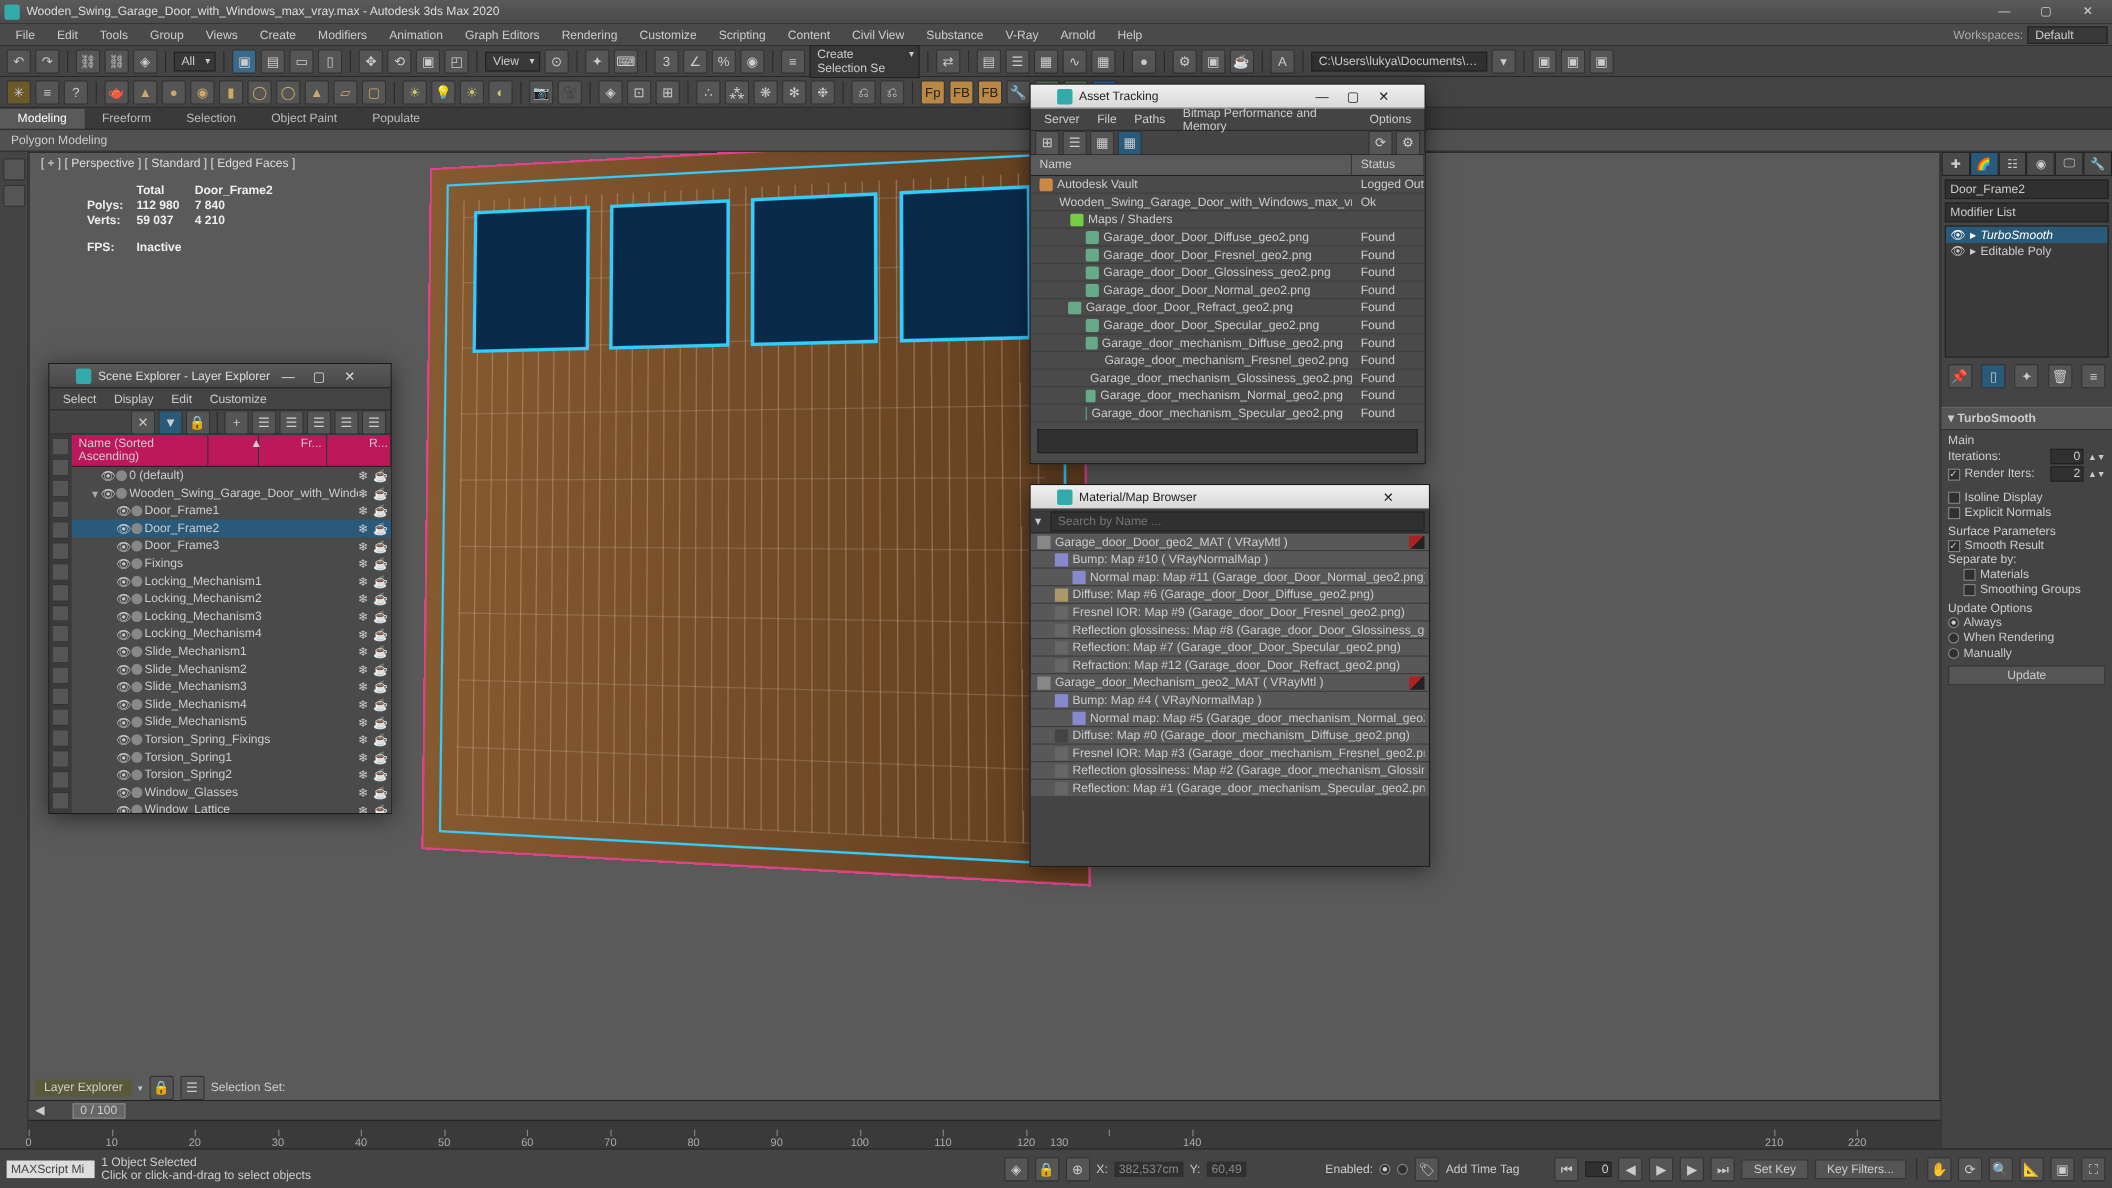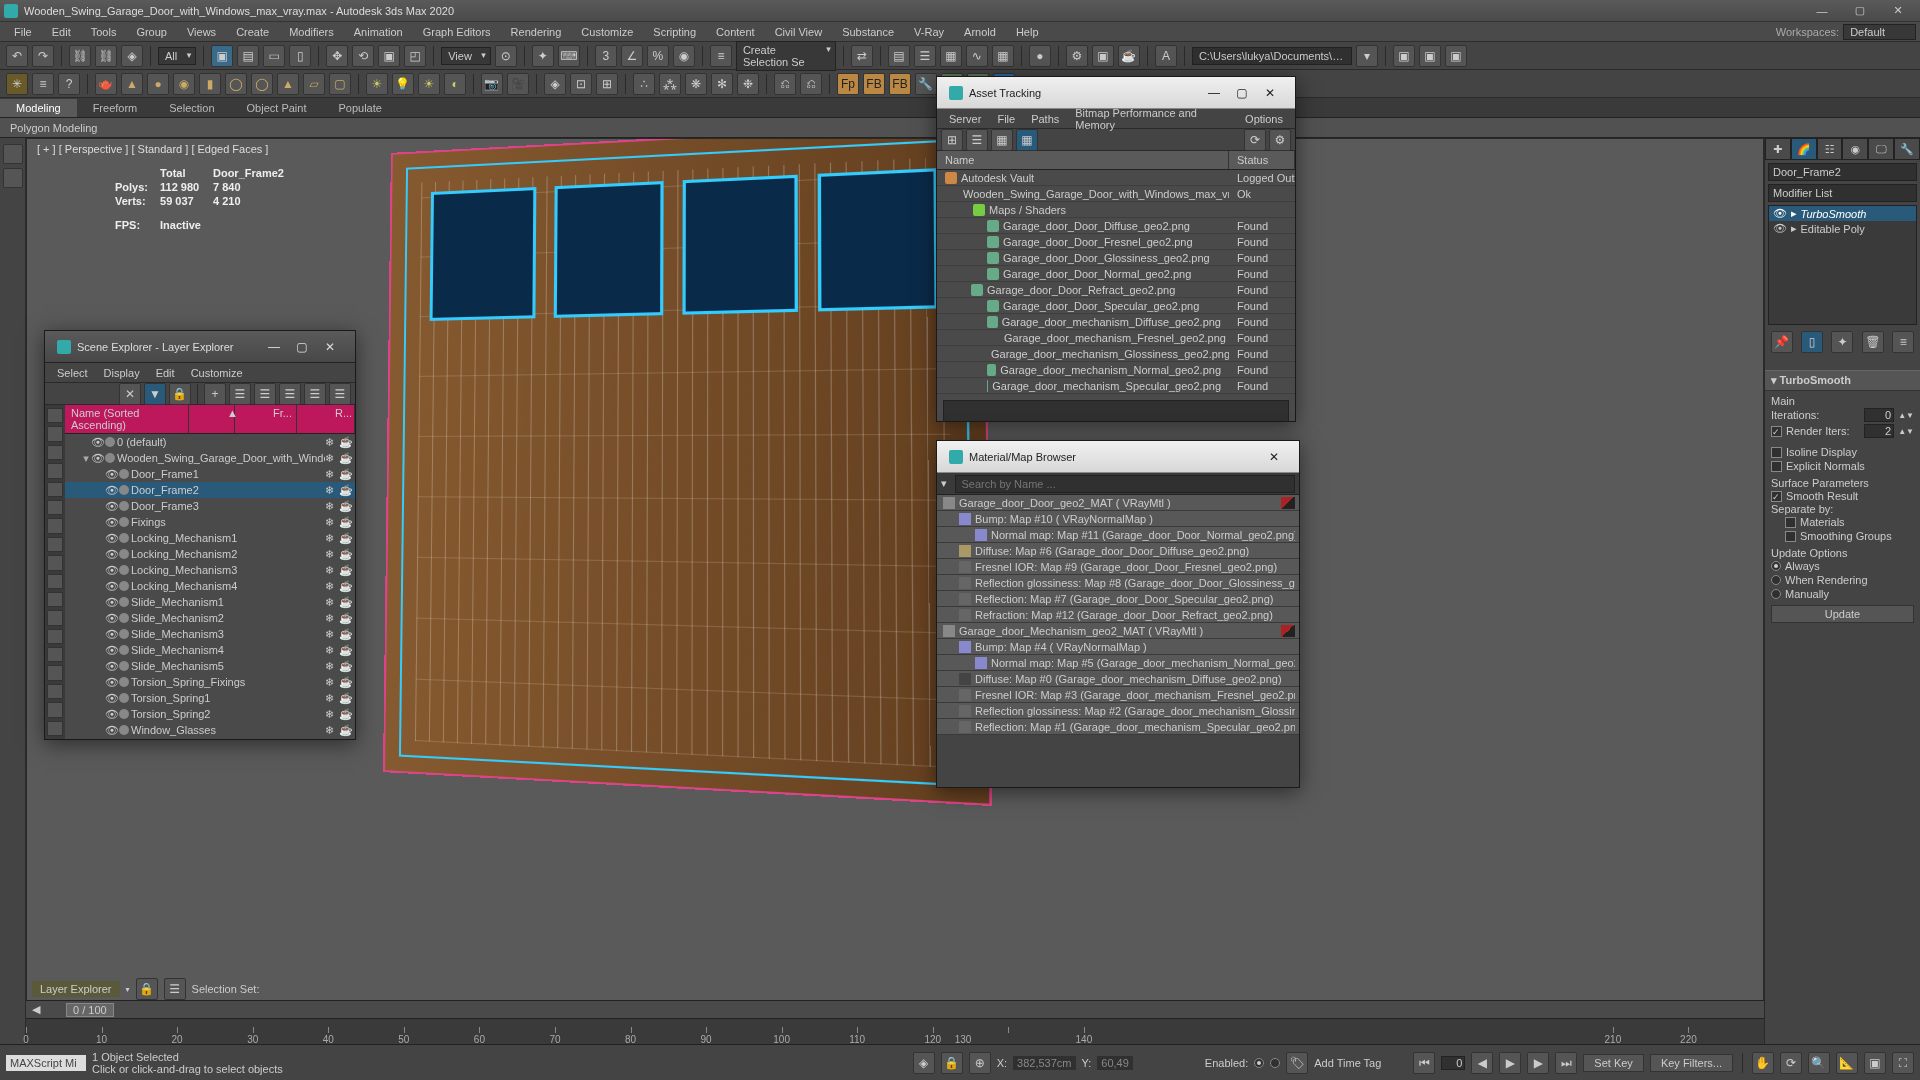--- a/index.html
+++ b/index.html
@@ -32,21 +32,21 @@
 .ribbon .rtab { padding: 3px 16px; color: #bbb; }
 .ribbon .rtab.active { background: #5a5a5a; color: #fff; }
 .ribbon2 { height: 20px; background: #515151; display:flex;align-items:center; padding:0 10px; border-bottom:1px solid #222;}
 
 
 .main { position: absolute; top: 138px; left: 0; right: 0; bottom: 36px; background: #4a4a4a; display: flex; }
 .leftgutter { width: 26px; background: #444; border-right: 1px solid #2a2a2a; display:flex;flex-direction:column;align-items:center; gap:4px; padding-top:6px;}
 .leftgutter .gbtn { width:20px;height:20px;background:#555;border:1px solid #333;border-radius:2px;}
 .viewport { flex: 1; background: #5a5a5a; position: relative; border: 1px solid #2a2a2a; overflow:hidden;}
 .viewportlbl { position:absolute; top:4px; left:10px; color:#ddd; font-size:11px;}
-.stats { position:absolute; top:26px; left:50px; color:#eee;margin-left:36px; }
+.stats { position:absolute; top:26px; left:50px; color:#eee; }
 .stats table td { padding: 0 10px 0 0; font-weight:bold;}
 .rightpanel { width: 156px; background: #444; border-left: 1px solid #2a2a2a; display:flex; flex-direction:column;}
 
 
 .cmdtabs { display:flex; height:22px; background:#3a3a3a; }
 .cmdtabs .ct { flex:1; display:flex;align-items:center;justify-content:center; border:1px solid #222; background:#4a4a4a;}
 .cmdtabs .ct.active { background:#2a5a7a; }
 .objname { background:#303030;border:1px solid #222;padding:2px 4px;margin:3px;}
 .modlist { background:#303030;border:1px solid #222;padding:2px 4px;margin:0 3px;}
 .stackbox { background:#3a3a3a; border:1px solid #222; margin:3px; height:120px; overflow:auto;}
@@ -67,21 +67,21 @@
 .statusbar { position:absolute;left:0;right:0;bottom:0;height:36px;background:#444;border-top:1px solid #222;display:flex;align-items:center;padding:0 6px;gap:6px; font-size:10px;}
 .timelinewrap { position:absolute;left:26px;right:156px;bottom:36px;height:44px;background:#3a3a3a;border-top:1px solid #222;}
 .timeslider { height:18px;background:#4a4a4a;border-bottom:1px solid #222;display:flex;align-items:center; position:relative;}
 .timeslider .frame { position:absolute; left:40px; background:#666;border:1px solid #888;padding:0 6px;}
 .timeruler { height:26px; background:#3a3a3a; position:relative;}
 .timeruler .tick { position:absolute;bottom:12px;width:1px;height:6px;background:#888;}
 .timeruler .tlabel{ position:absolute;bottom:0;transform:translateX(-50%);color:#aaa;font-size:10px;}
 
 
 .floatwin { position:absolute; background:#444; border:1px solid #1a1a1a; box-shadow:0 4px 20px rgba(0,0,0,.5); display:flex;flex-direction:column;}
-.floatwin .fhdr { height:32px;background:linear-gradient(#f0f0f0,#d8d8d8); display:flex;align-items:center;padding:0 12px;color:#222;border-bottom:1px solid #888;}
+.floatwin .fhdr { height:22px;background:linear-gradient(#f0f0f0,#d8d8d8); display:flex;align-items:center;padding:0 24px;color:#222;border-bottom:1px solid #888;}
 .floatwin .fhdr.dark { background:linear-gradient(#5a5a5a,#484848); color:#ddd; border-bottom:1px solid #222;}
 .floatwin .fhdr .fic { width:14px;height:14px;background:#3aa;border-radius:2px;margin-right:6px;}
 .floatwin .fhdr .ftitle{flex:1;}
 .floatwin .fhdr .fbtns{display:flex;gap:2px;}
 .floatwin .fhdr .fbtn{width:26px;height:16px;display:flex;align-items:center;justify-content:center;font-size:12px;}
 .floatwin .fmenu{height:20px;display:flex;align-items:center;padding:0 4px;border-bottom:1px solid #2a2a2a;}
 .floatwin .fmenu .fmi{padding:2px 8px;}
 .floatwin .ftoolbar{height:22px;display:flex;align-items:center;padding:0 4px;gap:3px;border-bottom:1px solid #2a2a2a;}
 
 

